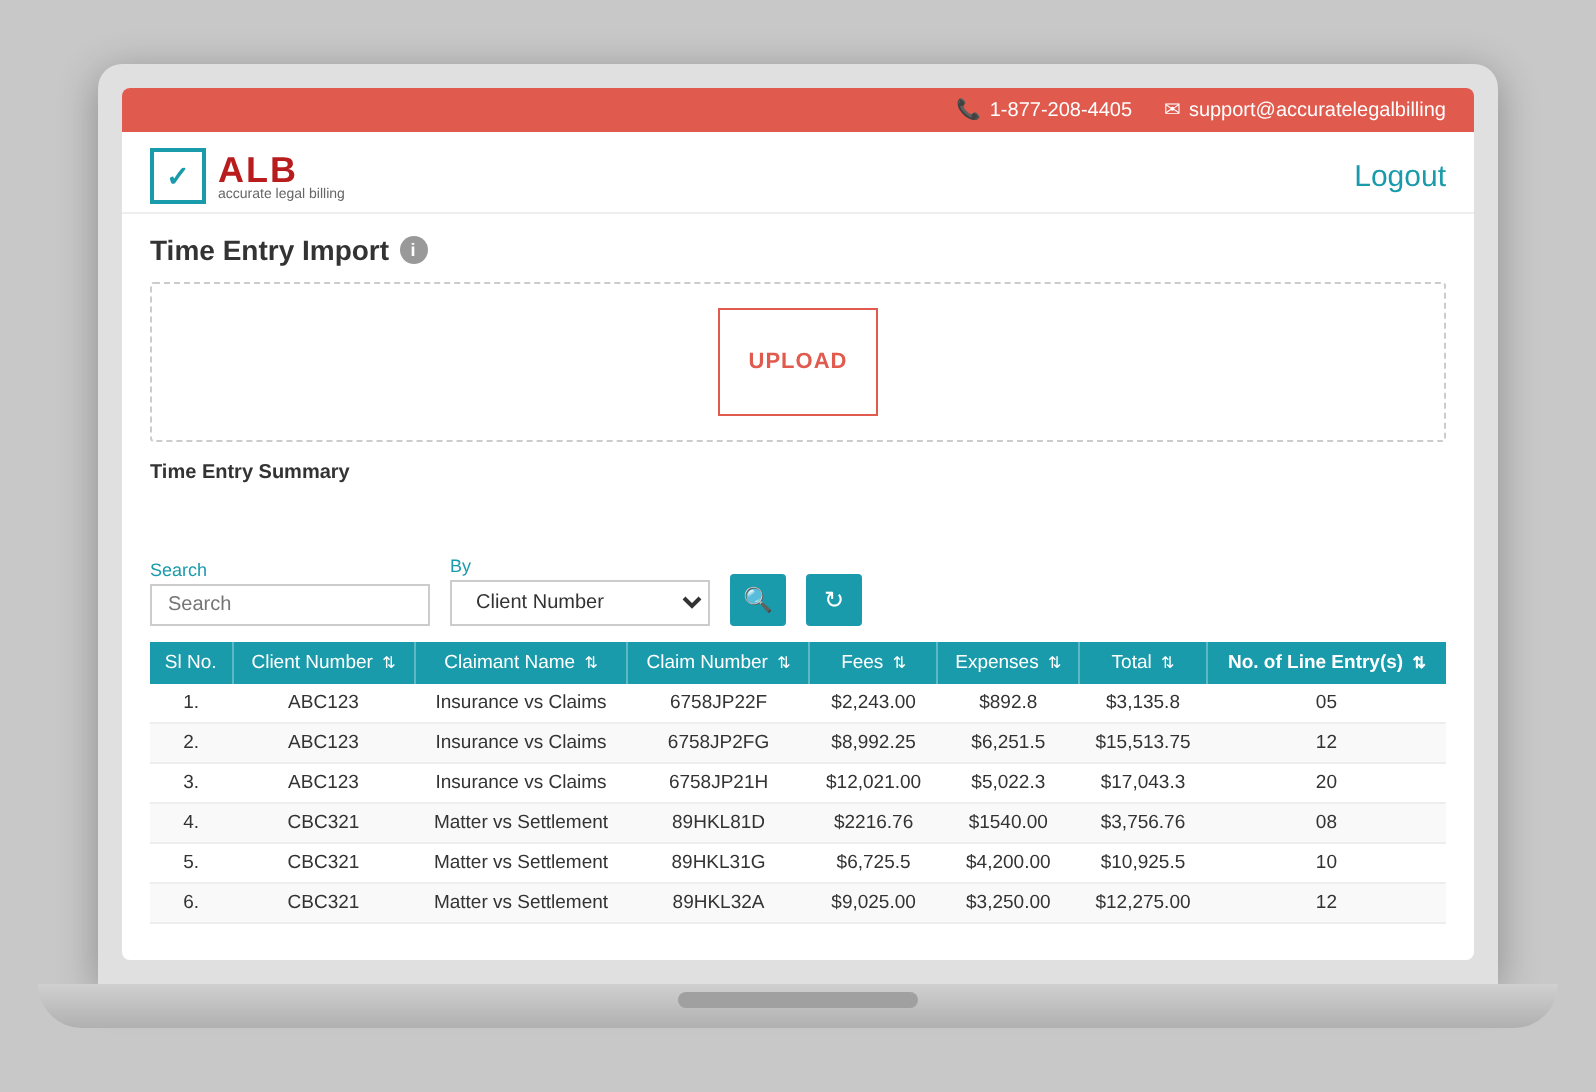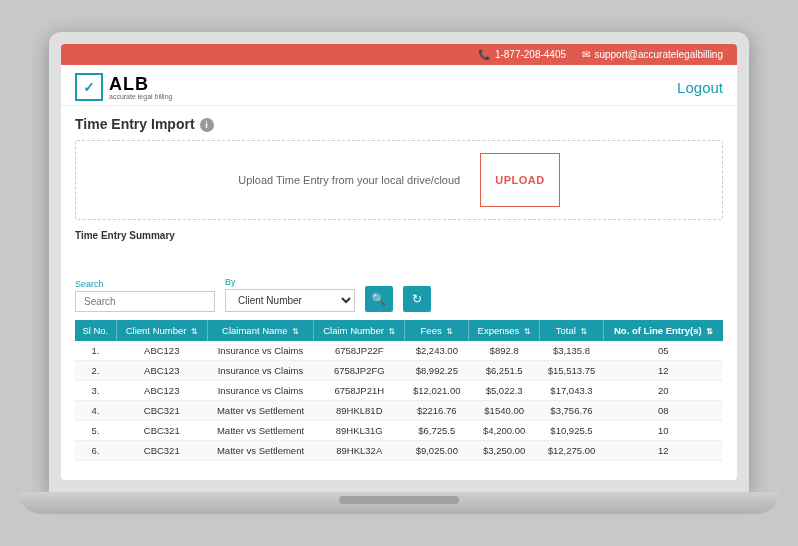--- a/index.html
+++ b/index.html
@@ -100,21 +100,21 @@
       display: flex;
       align-items: center;
       justify-content: center;
       color: #1a9bab;
       font-weight: bold;
       font-size: 14px;
     }
     .logo-text {
       font-size: 18px;
       font-weight: bold;
-      color: #000000;
+      color: #b91c1c;
       letter-spacing: 1px;
     }
     .logo-subtitle {
       font-size: 7px;
       color: #666;
       display: block;
       margin-top: -2px;
     }
     .logout-link {
       color: #1a9bab;
@@ -128,21 +128,21 @@
       overflow-y: auto;
       flex: 1;
     }
 
     .page-title {
       font-size: 14px;
       font-weight: bold;
       color: #333;
       margin-bottom: 8px;
       display: flex;
-      align-items: flex-end;
+      align-items: center;
       gap: 5px;
     }
 
     .info-icon {
       width: 14px;
       height: 14px;
       border-radius: 50%;
       background: #999;
       color: white;
       font-size: 9px;
@@ -298,21 +298,20 @@
         </div>
 
         <div class="main-content">
 
           <div class="page-title">
             <span>Time Entry Import</span>
             <span class="info-icon">i</span>
           </div>
 
           <div class="upload-area">
-            <span class="upload-text">Upload Time Entry from your local drive/cloud</span>
             <button class="upload-btn">UPLOAD</button>
           </div>
 
           <div class="section-title">Time Entry Summary</div>
 
           <div class="search-area">
             <div class="field-group">
               <span class="field-label">Search</span>
               <input class="search-input" type="text" placeholder="Search" style="">
             </div>

